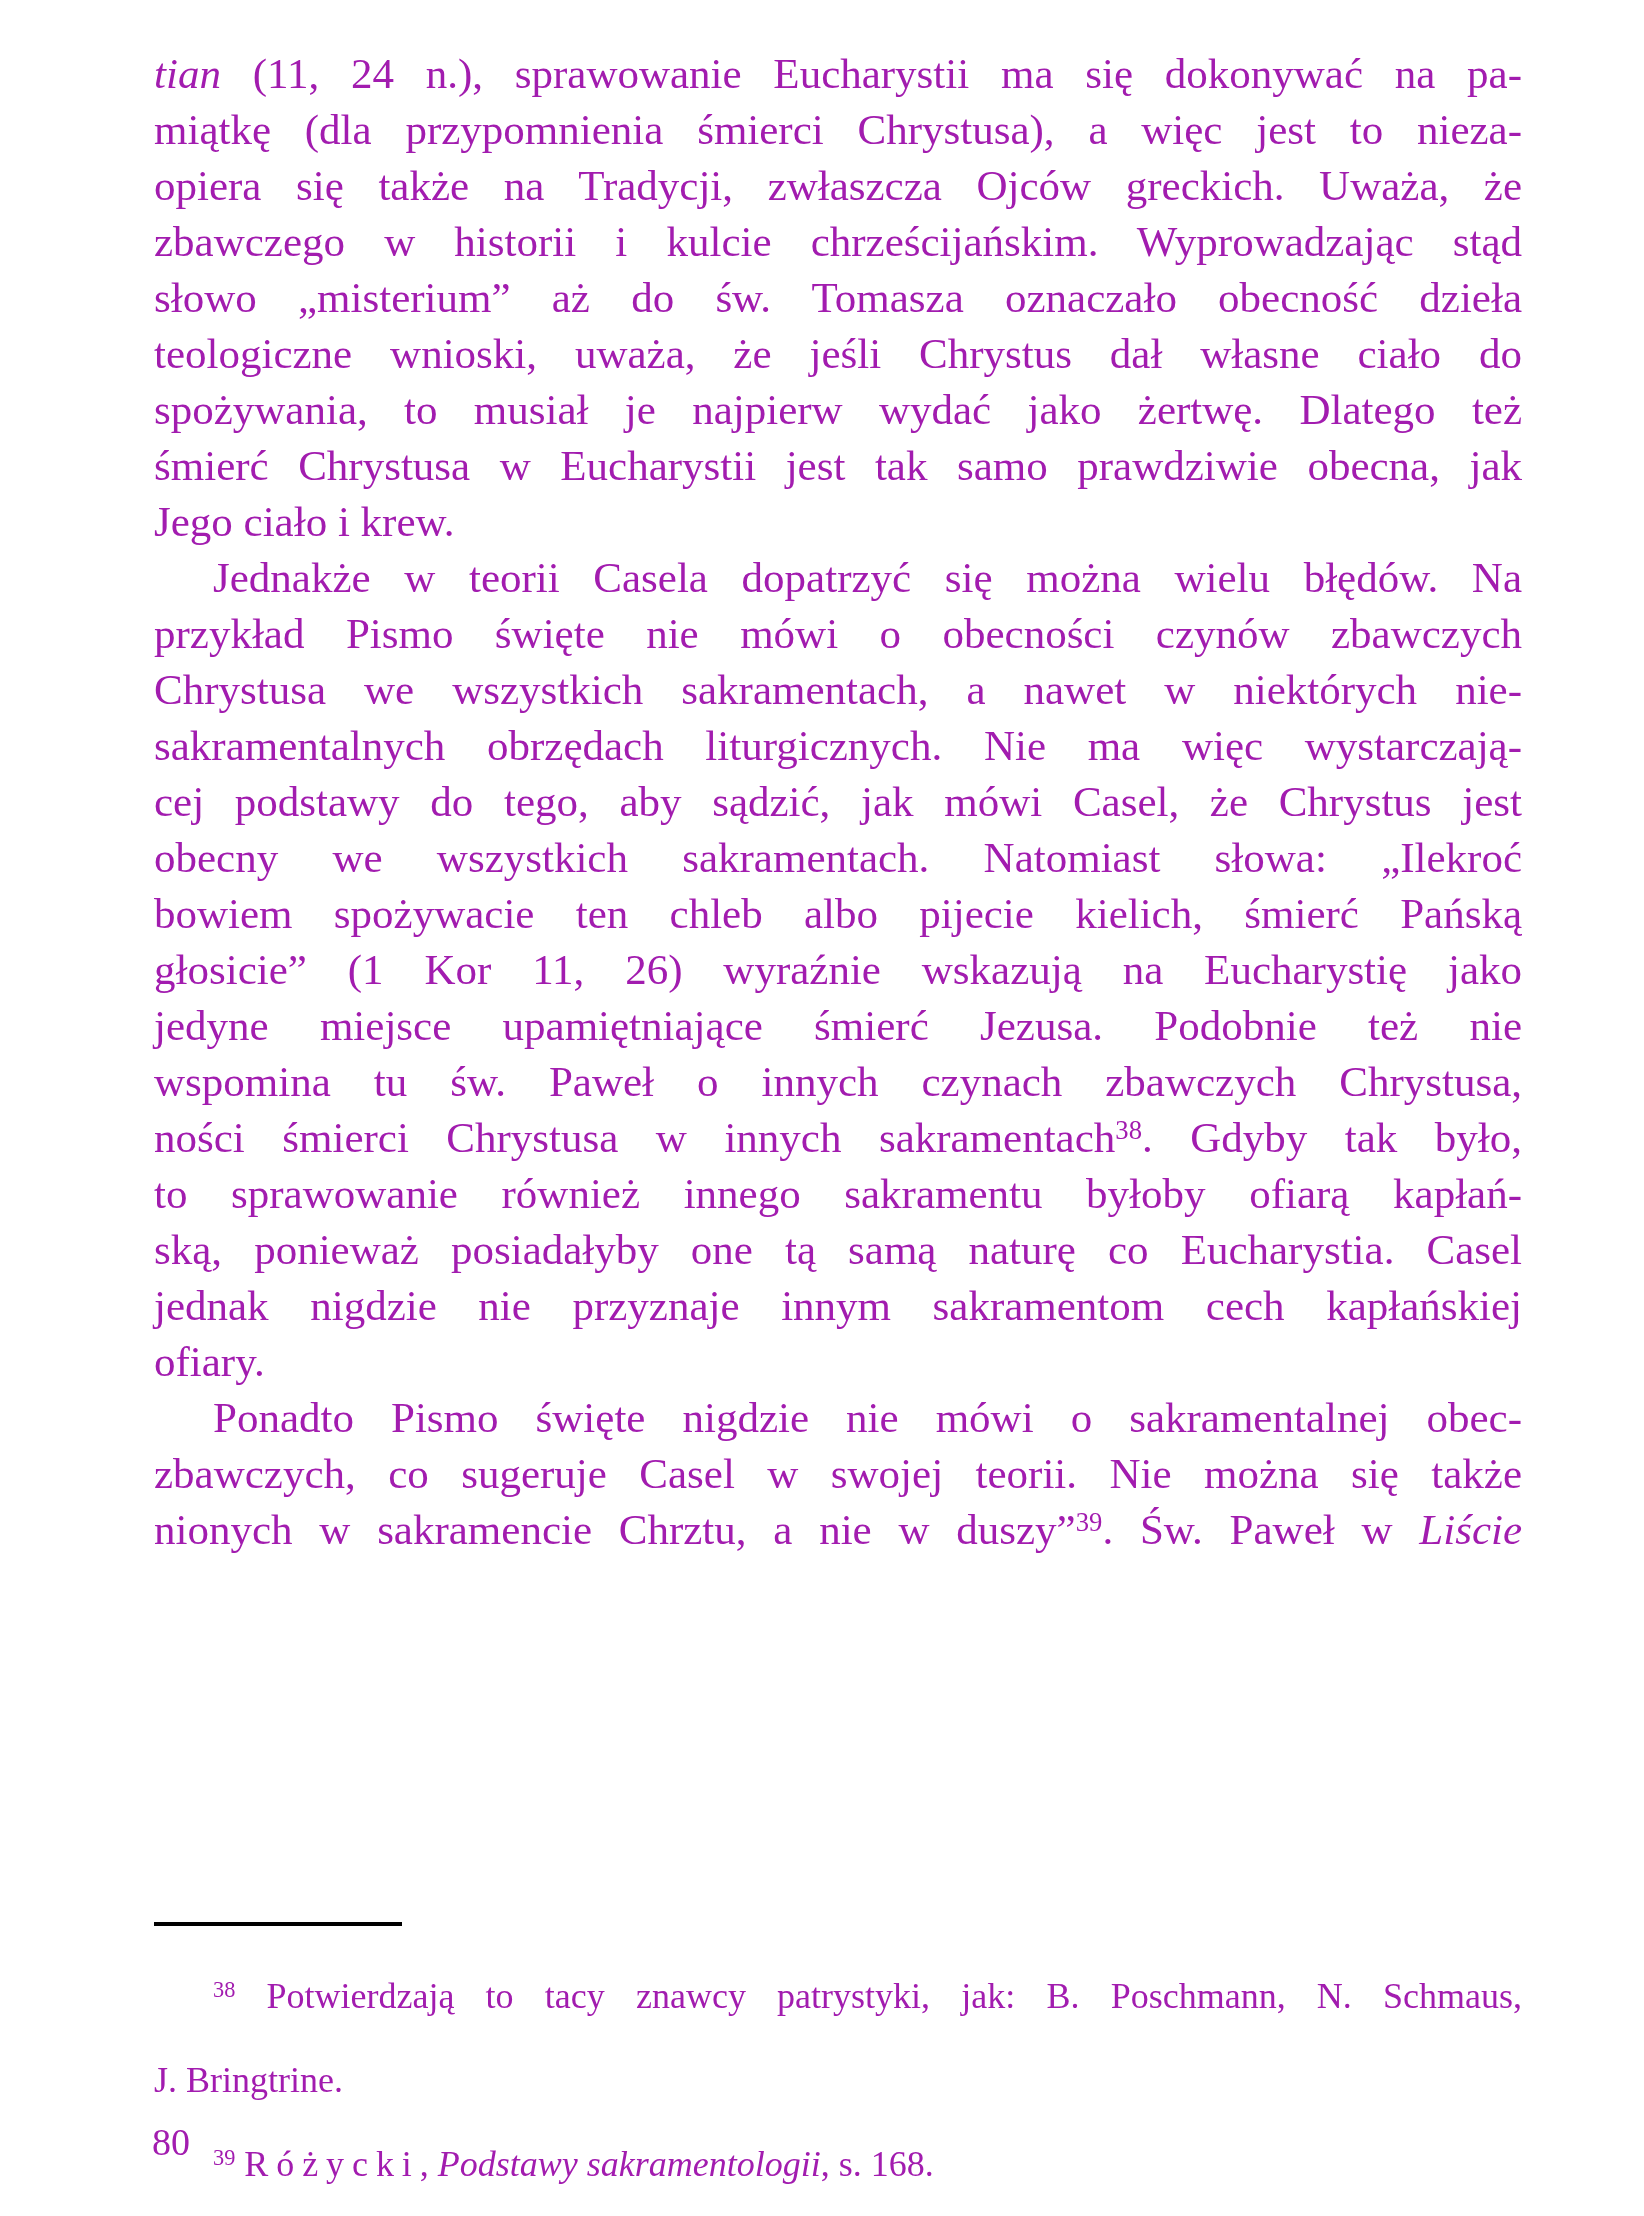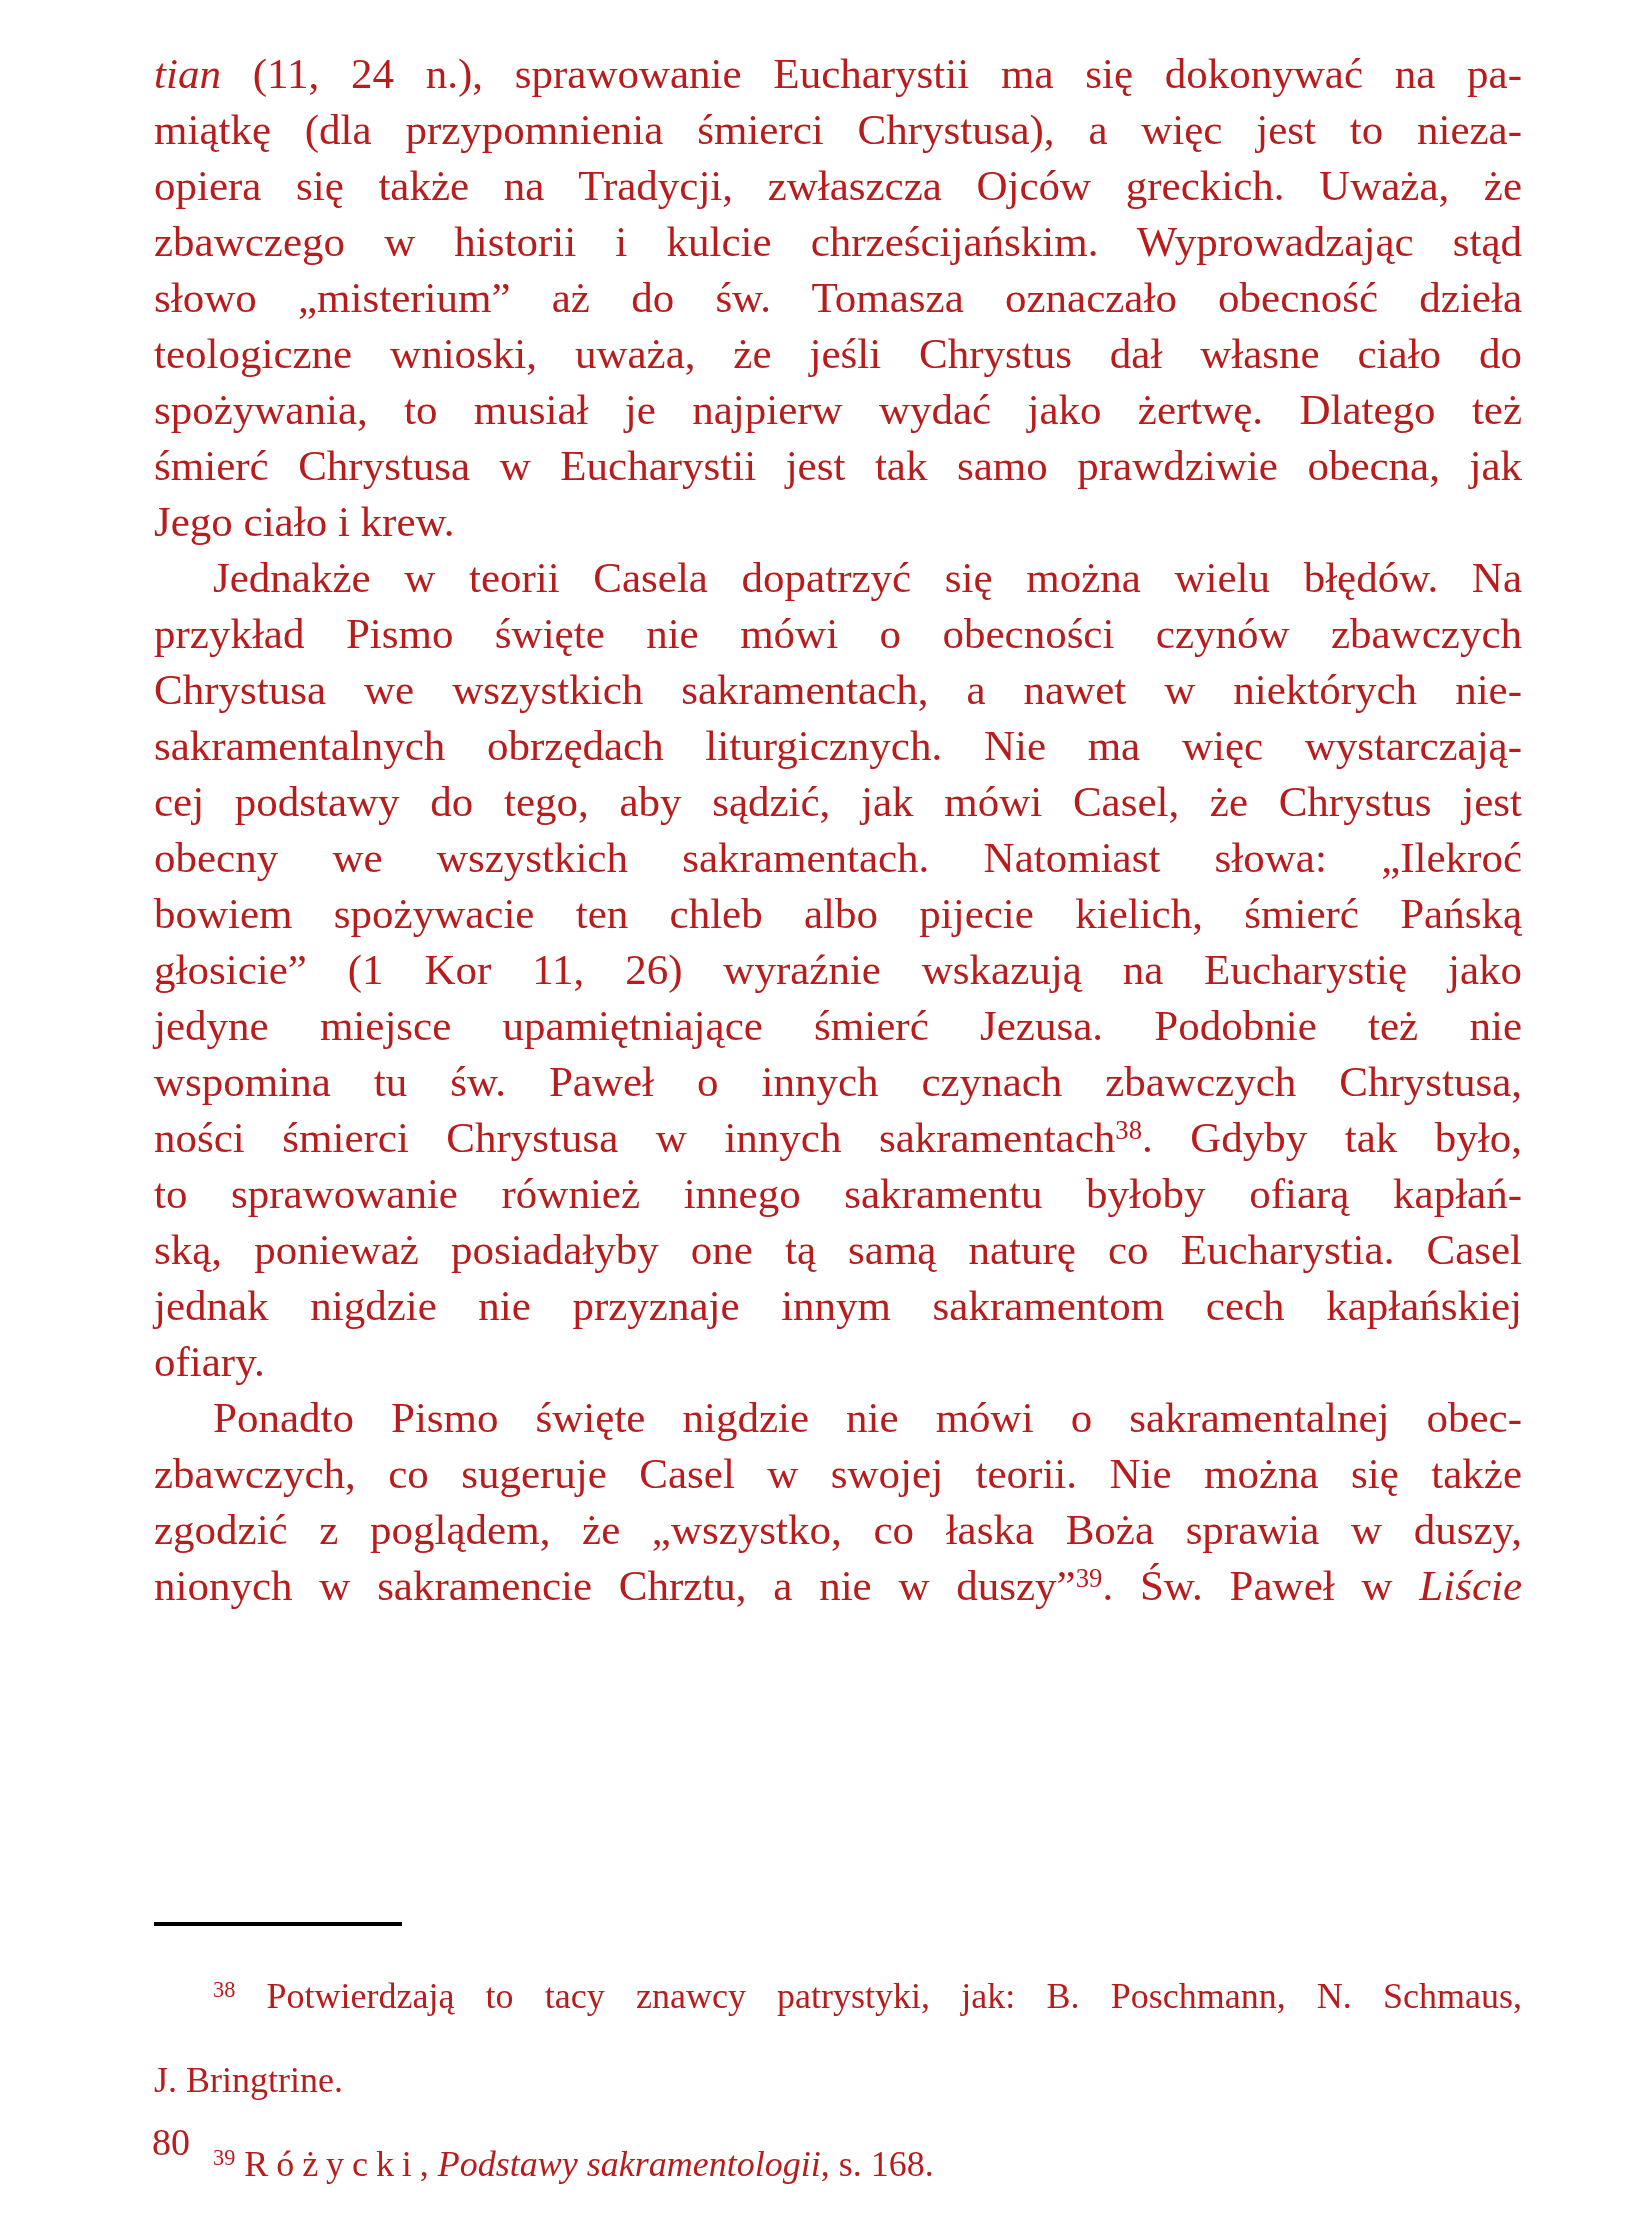--- a/index.html
+++ b/index.html
@@ -1,21 +1,21 @@
 <!DOCTYPE html>
 <html style="font-size:13px"><head>
 <meta charset="utf-8">
 <style>
   html, body { margin: 0; padding: 0; background: #ffffff; }
   .page {
     position: relative;
     width: 1522px;
     height: 2216px;
     background: #ffffff;
-    color: #b91c1c;
+    color: #a21caf;
     font-family: "Liberation Serif", "DejaVu Serif", serif;
     overflow: hidden;
   }
   .body-text {
     position: absolute;
     left: 154px;
     top: 46px;
     width: 1368px;
   }
   .body-text .line {
@@ -93,21 +93,20 @@
         <div class="line just"><span>wspomina tu św. Paweł o innych czynach zbawczych Chrystusa,</span></div>
         <div class="line just"><span>ności śmierci Chrystusa w innych sakramentach</span><sup class="fnref">38</sup><span>. Gdyby tak było,</span></div>
         <div class="line just"><span>to sprawowanie również innego sakramentu byłoby ofiarą kapłań-</span></div>
         <div class="line just"><span>ską, ponieważ posiadałyby one tą samą naturę co Eucharystia. Casel</span></div>
         <div class="line just"><span>jednak nigdzie nie przyznaje innym sakramentom cech kapłańskiej</span></div>
         <div class="line"><span>ofiary.</span></div>
       </div>
       <div class="para">
         <div class="line just ind"><span>Ponadto Pismo święte nigdzie nie mówi o sakramentalnej obec-</span></div>
         <div class="line just"><span>zbawczych, co sugeruje Casel w swojej teorii. Nie można się także</span></div>
-        <div class="line just"><span>zgodzić z poglądem, że „wszystko, co łaska Boża sprawia w duszy,</span></div>
         <div class="line just"><span>nionych w sakramencie Chrztu, a nie w duszy”</span><sup class="fnref">39</sup><span>. Św. Paweł w </span><span class="it">Liście</span></div>
       </div>
     </div>
   <div class="footnote-rule"></div>
   <div class="footnotes" id="footnotes">
       <div class="footnote">
         <div class="line just ind"><sup class="fnref">38</sup><span> Potwierdzają to tacy znawcy patrystyki, jak: B. Poschmann, N. Schmaus,</span></div>
         <div class="line"><span>J. Bringtrine.</span></div>
       </div>
       <div class="footnote">

